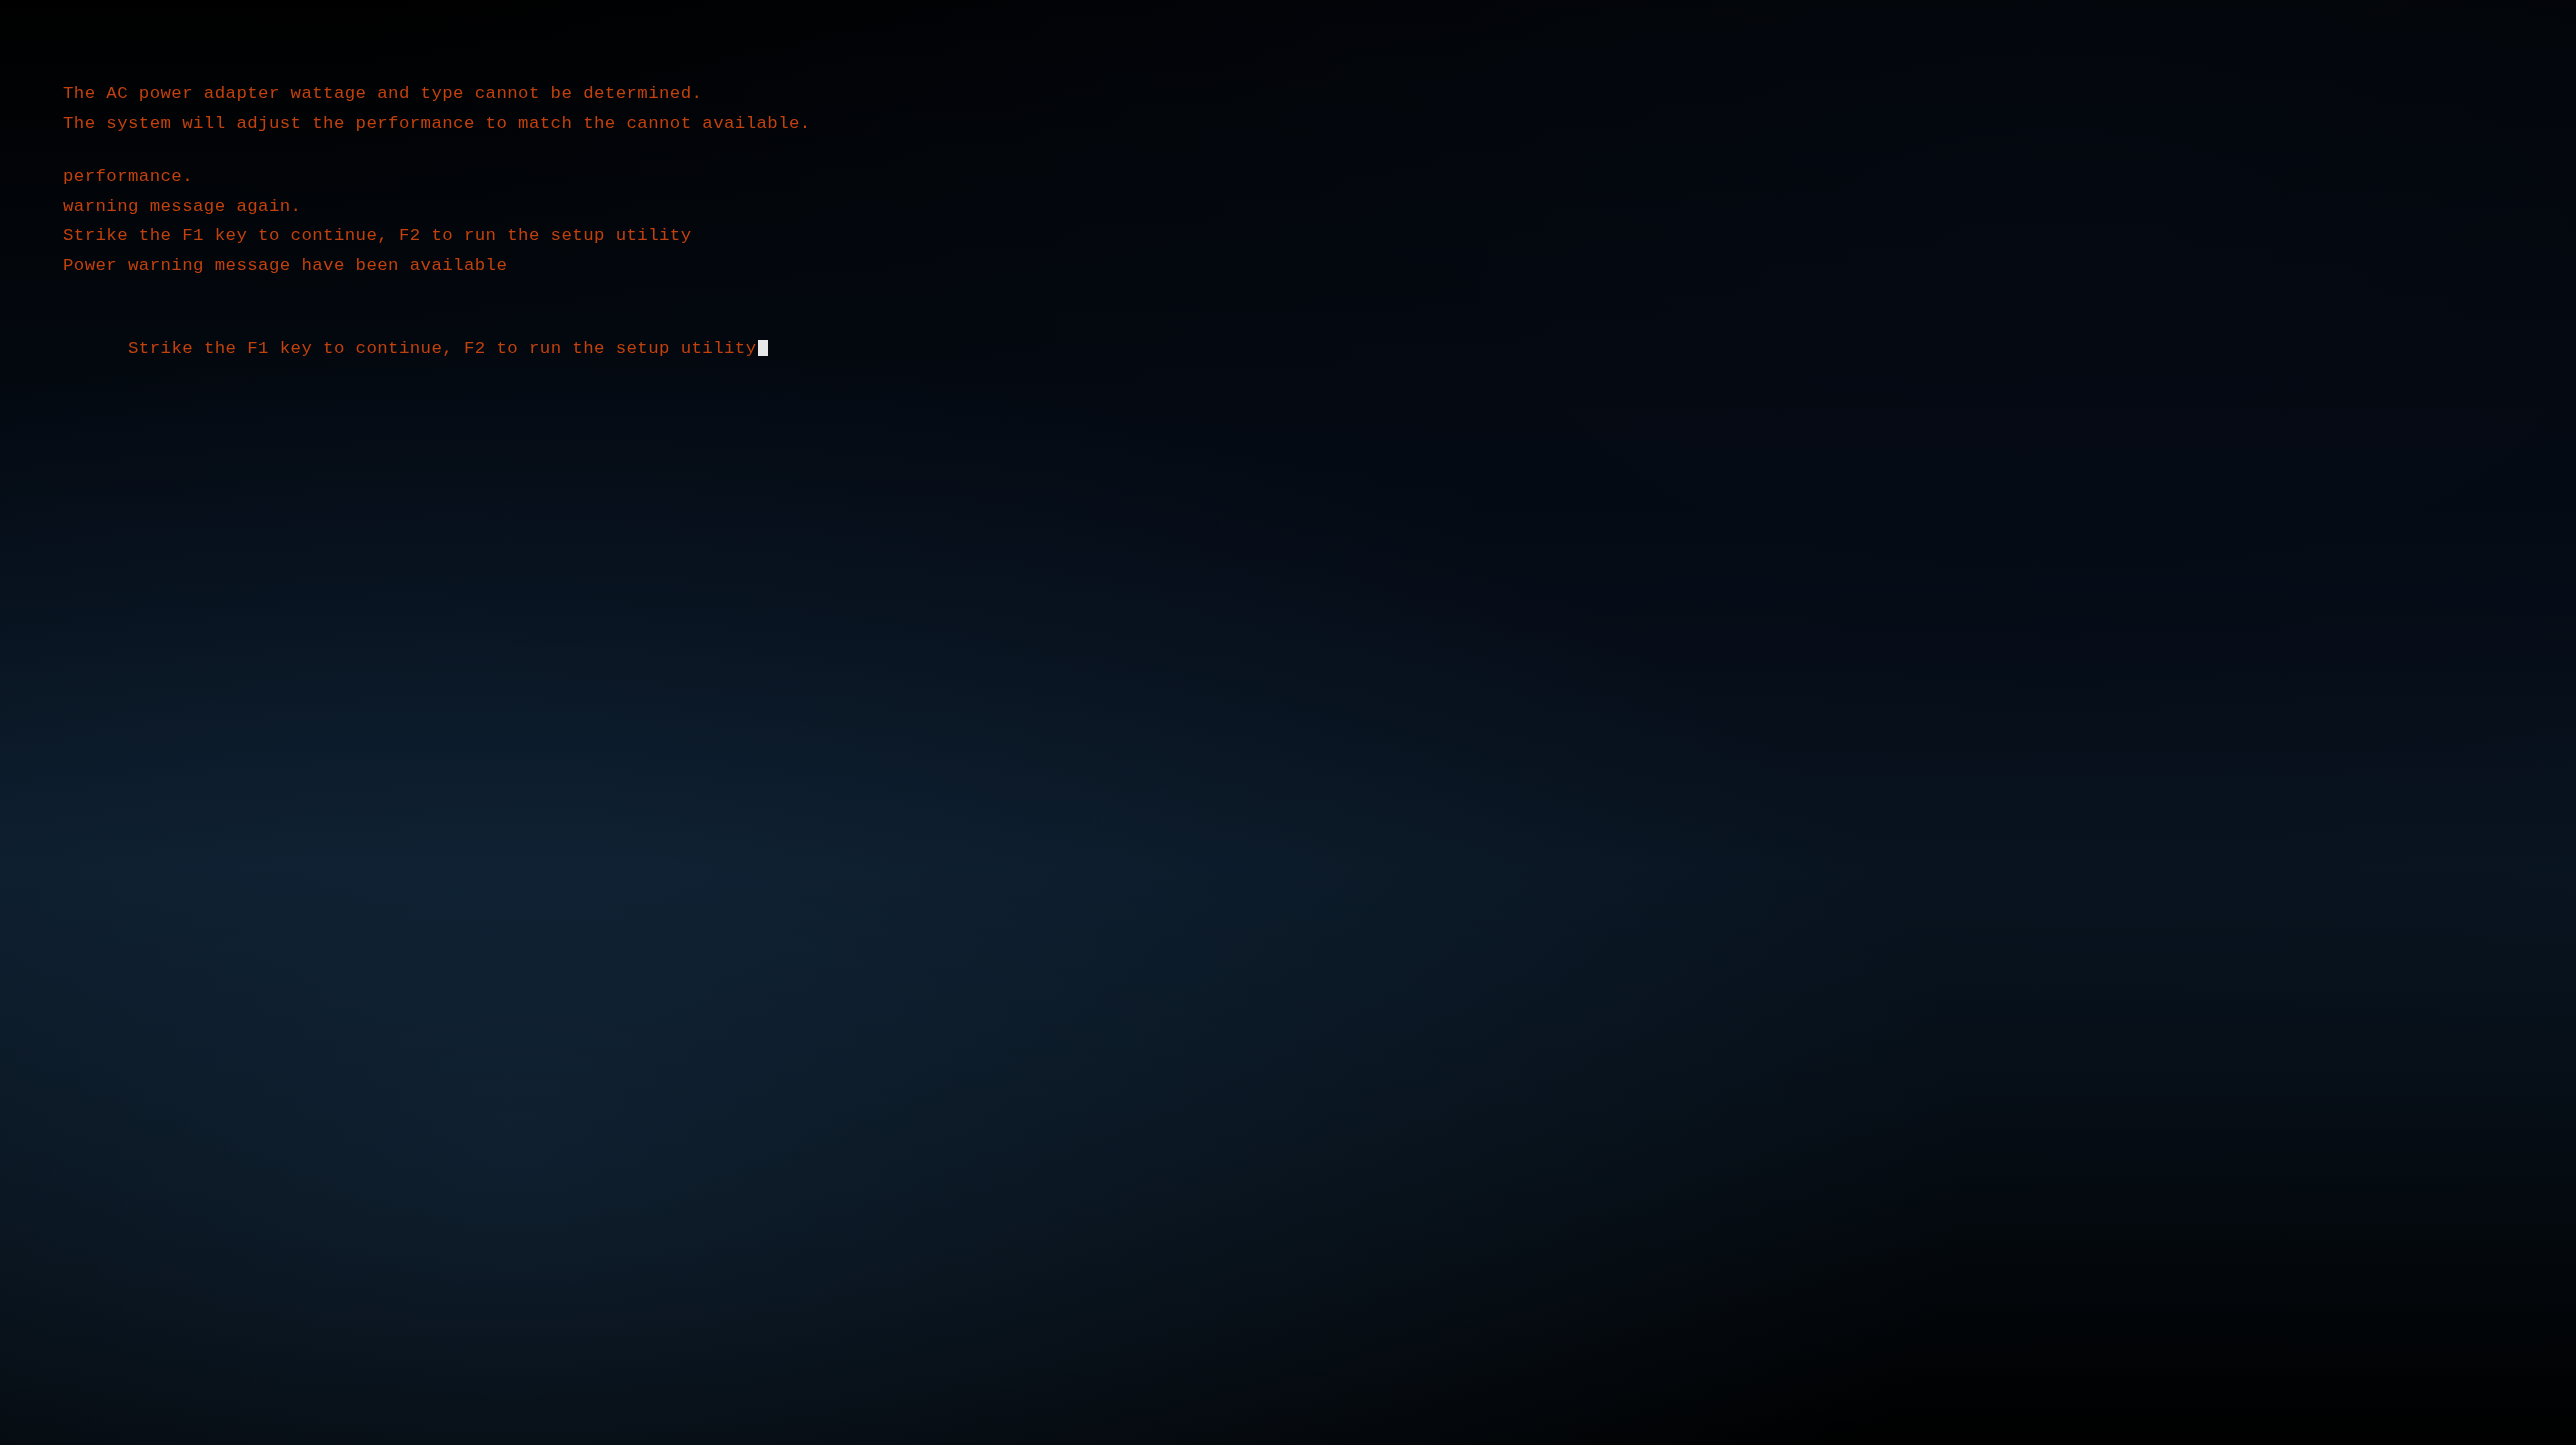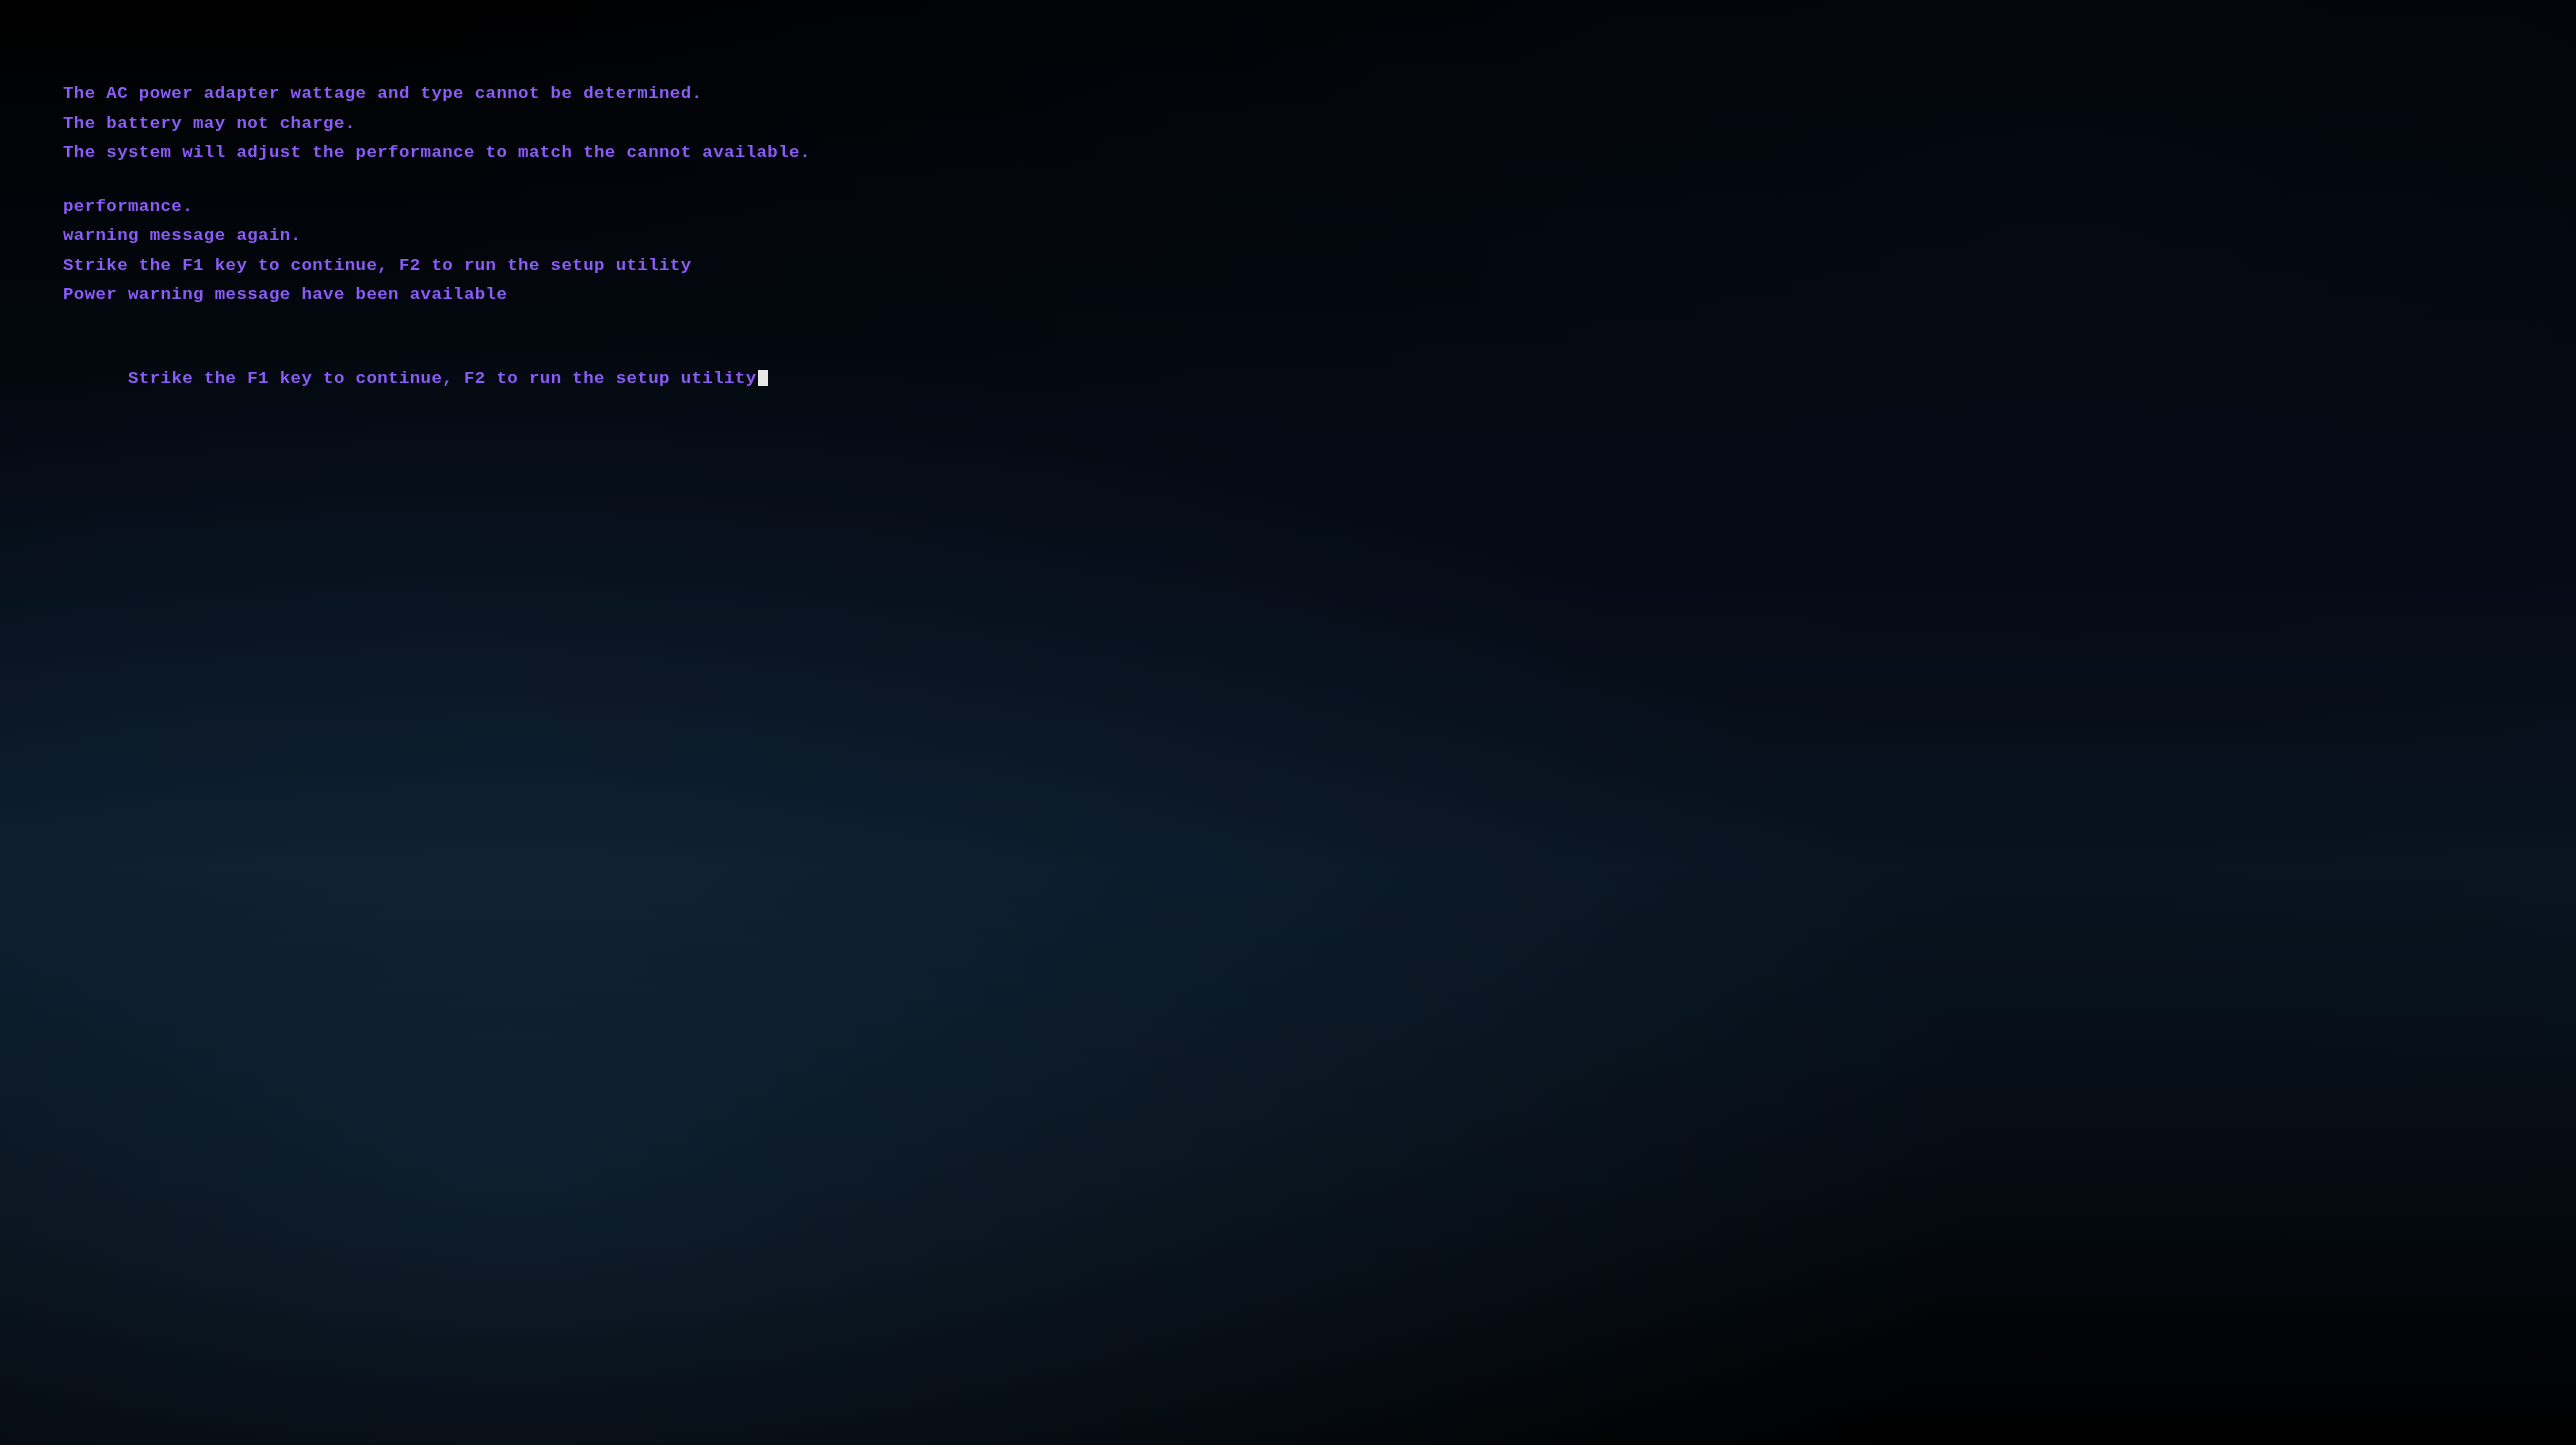--- a/index.html
+++ b/index.html
@@ -36,24 +36,24 @@
     .content {
       max-width: 1105px;
       padding-top: 32px;
     }
 
     .text-block {
       margin-bottom: 24px;
     }
 
     .text-line {
-      color: #8b5cf6;
+      color: #c2410c;
       font-size: 17.4px;
       line-height: 1.7;
-      font-weight: bold;
+      font-weight: normal;
       letter-spacing: 0.4px;
       white-space: pre;
     }
 
     .cursor {
       display: inline-block;
       width: 9.5px;
       height: 16px;
       background-color: #e8e8e8;
       vertical-align: middle;
@@ -68,21 +68,20 @@
   </style>
 </head>
 <body>
 
 <div class="screen-bg"></div>
 
 <div class="content">
 
   <div class="text-block">
     <div class="text-line">The AC power adapter wattage and type cannot be determined.</div>
-    <div class="text-line">The battery may not charge.</div>
     <div class="text-line">The system will adjust the performance to match the cannot available.</div>
   </div>
 
   <div class="text-block">
     <div class="text-line">performance.</div>
     <div class="text-line">warning message again.</div>
     <div class="text-line">Strike the F1 key to continue, F2 to run the setup utility</div>
     <div class="text-line">Power warning message have been available</div>
   </div>
 

